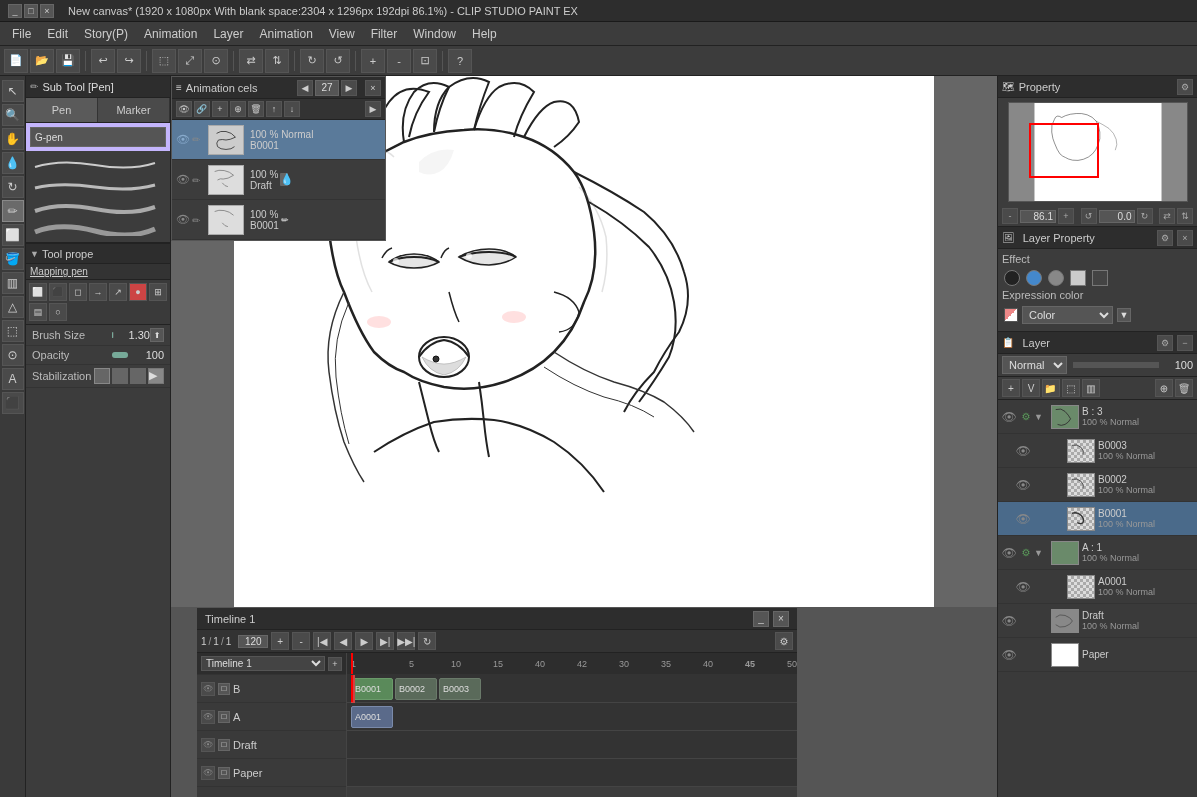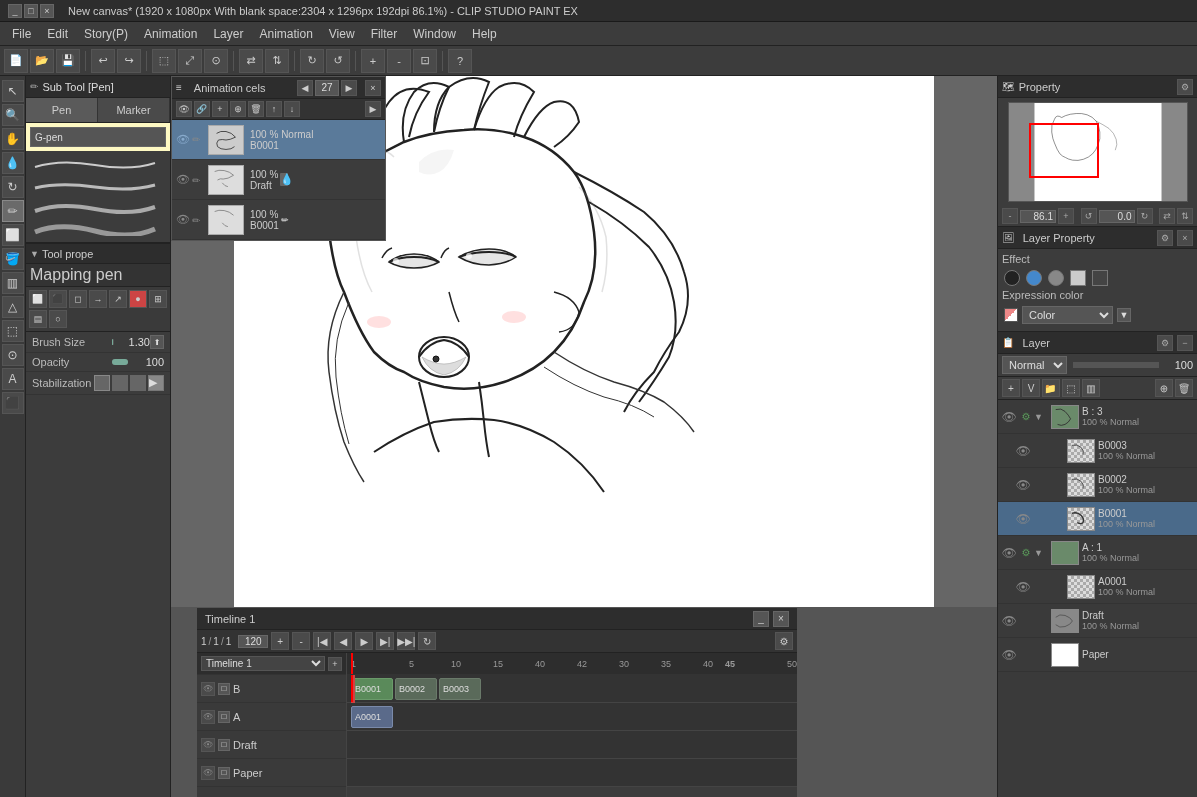--- a/index.html
+++ b/index.html
@@ -199,21 +199,21 @@
   <div id="sub-tool-area">
     <div id="sub-tool-header">
       <span style="font-size:10px; color:#aaa;">✏</span>
       <span style="margin-left:4px; font-size:11px;">Sub Tool [Pen]</span>
     </div>
     <div id="sub-tool-tabs">
       <div class="sub-tab active">Pen</div>
       <div class="sub-tab">Marker</div>
     </div>
 
-    <div style="padding:4px; background:#fef9c3;">
+    <div style="padding:4px; background:#c4b5fd;">
       <div style="height:20px; background:#555; border:1px solid #666; display:flex; align-items:center; padding:0 4px;">
         <span style="font-size:10px; color:#ddd;">G-pen</span>
       </div>
     </div>
 
     <div style="padding:4px; display:flex; flex-direction:column; gap:3px;">
       <svg width="130" height="18">
         <path d="M5,12 Q30,4 65,10 Q100,16 125,8" stroke="#ccc" stroke-width="2" fill="none"></path>
       </svg>
       <svg width="130" height="18">
@@ -226,21 +226,21 @@
         <path d="M5,14 Q30,4 65,13 Q100,22 125,11" stroke="#999" stroke-width="5" fill="none"></path>
       </svg>
     </div>
 
     <div style="border-top:2px solid #222; margin-top:2px;">
       <div id="tool-prop-header">
         <span style="font-size:9px; color:#aaa;">▼</span>
         <span style="margin-left:3px;">Tool prope</span>
       </div>
       <div style="padding:2px 4px; background:#333; border-bottom:1px solid #222; display:flex; align-items:center; gap:2px;">
-        <span style="font-size:16px; color:#ccc;">Mapping pen</span>
+        <span style="font-size:10px; color:#ccc;text-decoration:underline;">Mapping pen</span>
       </div>
 
       <div style="display:flex; flex-wrap:wrap; padding:3px; gap:2px; background:#3a3a3a; border-bottom:1px solid #222;">
         <div class="tb-btn" style="width:18px;height:18px;font-size:9px;">⬜</div>
         <div class="tb-btn" style="width:18px;height:18px;font-size:9px;">⬛</div>
         <div class="tb-btn" style="width:18px;height:18px;font-size:9px;">◻</div>
         <div class="tb-btn" style="width:18px;height:18px;font-size:9px;">→</div>
         <div class="tb-btn" style="width:18px;height:18px;font-size:9px;">↗</div>
         <div class="tb-btn" style="width:18px;height:18px;font-size:9px; background:#c44;">●</div>
         <div class="tb-btn" style="width:18px;height:18px;font-size:9px;">⊞</div>
@@ -331,21 +331,21 @@
         <g opacity="0.25">
           <path d="M160,85 Q145,70 135,95 Q118,130 122,165 Q127,200 138,220" stroke="#888" stroke-width="1.5" fill="none"></path>
           <path d="M345,115 Q365,135 372,165 Q375,195 368,220" stroke="#888" stroke-width="1.5" fill="none"></path>
         </g>
       </svg>
     </div>
 
     <div id="anim-cels">
       <div id="anim-cels-header">
         <span style="font-size:10px;">≡</span>
-        <span style="margin-left:8px;text-align:right;">Animation cels</span>
+        <span style="margin-left:0;text-align:right;">Animation cels</span>
         <div style="flex:1;"></div>
         <div style="display:flex; gap:2px;">
           <div class="cel-btn">◀</div>
           <input type="text" style="width: 24px; background: rgb(85, 85, 85); border: 1px solid rgb(102, 102, 102); color: rgb(221, 221, 221); font-size: 10px; text-align: center;" value="27">
           <div class="cel-btn">▶</div>
         </div>
         <div class="cel-btn" style="margin-left:4px;">×</div>
       </div>
       <div class="cel-toolbar">
         <div class="cel-btn">👁</div>
@@ -482,21 +482,21 @@
 
             <span class="tl-ruler-mark" style="left:4px;">1</span>
             <span class="tl-ruler-mark" style="left:62px;">5</span>
             <span class="tl-ruler-mark" style="left:104px;">10</span>
             <span class="tl-ruler-mark" style="left:146px;">15</span>
             <span class="tl-ruler-mark" style="left:188px;">40</span>
             <span class="tl-ruler-mark" style="left:230px;">42</span>
             <span class="tl-ruler-mark" style="left:272px;">30</span>
             <span class="tl-ruler-mark" style="left:314px;">35</span>
             <span class="tl-ruler-mark" style="left:356px;">40</span>
-            <span class="tl-ruler-mark" style="left:378px;font-weight:bold;">45</span>
+            <span class="tl-ruler-mark" style="left:398px;font-weight:bold;">45</span>
             <span class="tl-ruler-mark" style="left:440px;">50</span>
           </div>
 
           <div class="tl-track" style="width:500px; position:relative; background:#333; border-bottom:1px solid #444;">
             <div class="tl-playhead" style="left:4px; background:red; width:2px;"></div>
             <div class="tl-cel" style="left:4px; width:42px; background:#5a8a5a; border-color:#6a9a6a;">B0001</div>
             <div class="tl-cel" style="left:48px; width:42px; background:#5a6a5a; border-color:#6a7a6a;">B0002</div>
             <div class="tl-cel" style="left:92px; width:42px; background:#5a6a5a; border-color:#6a7a6a;">B0003</div>
 
             <div style="position:absolute; left:4px; top:0; width:4px; height:28px; background:#c44;"></div>

